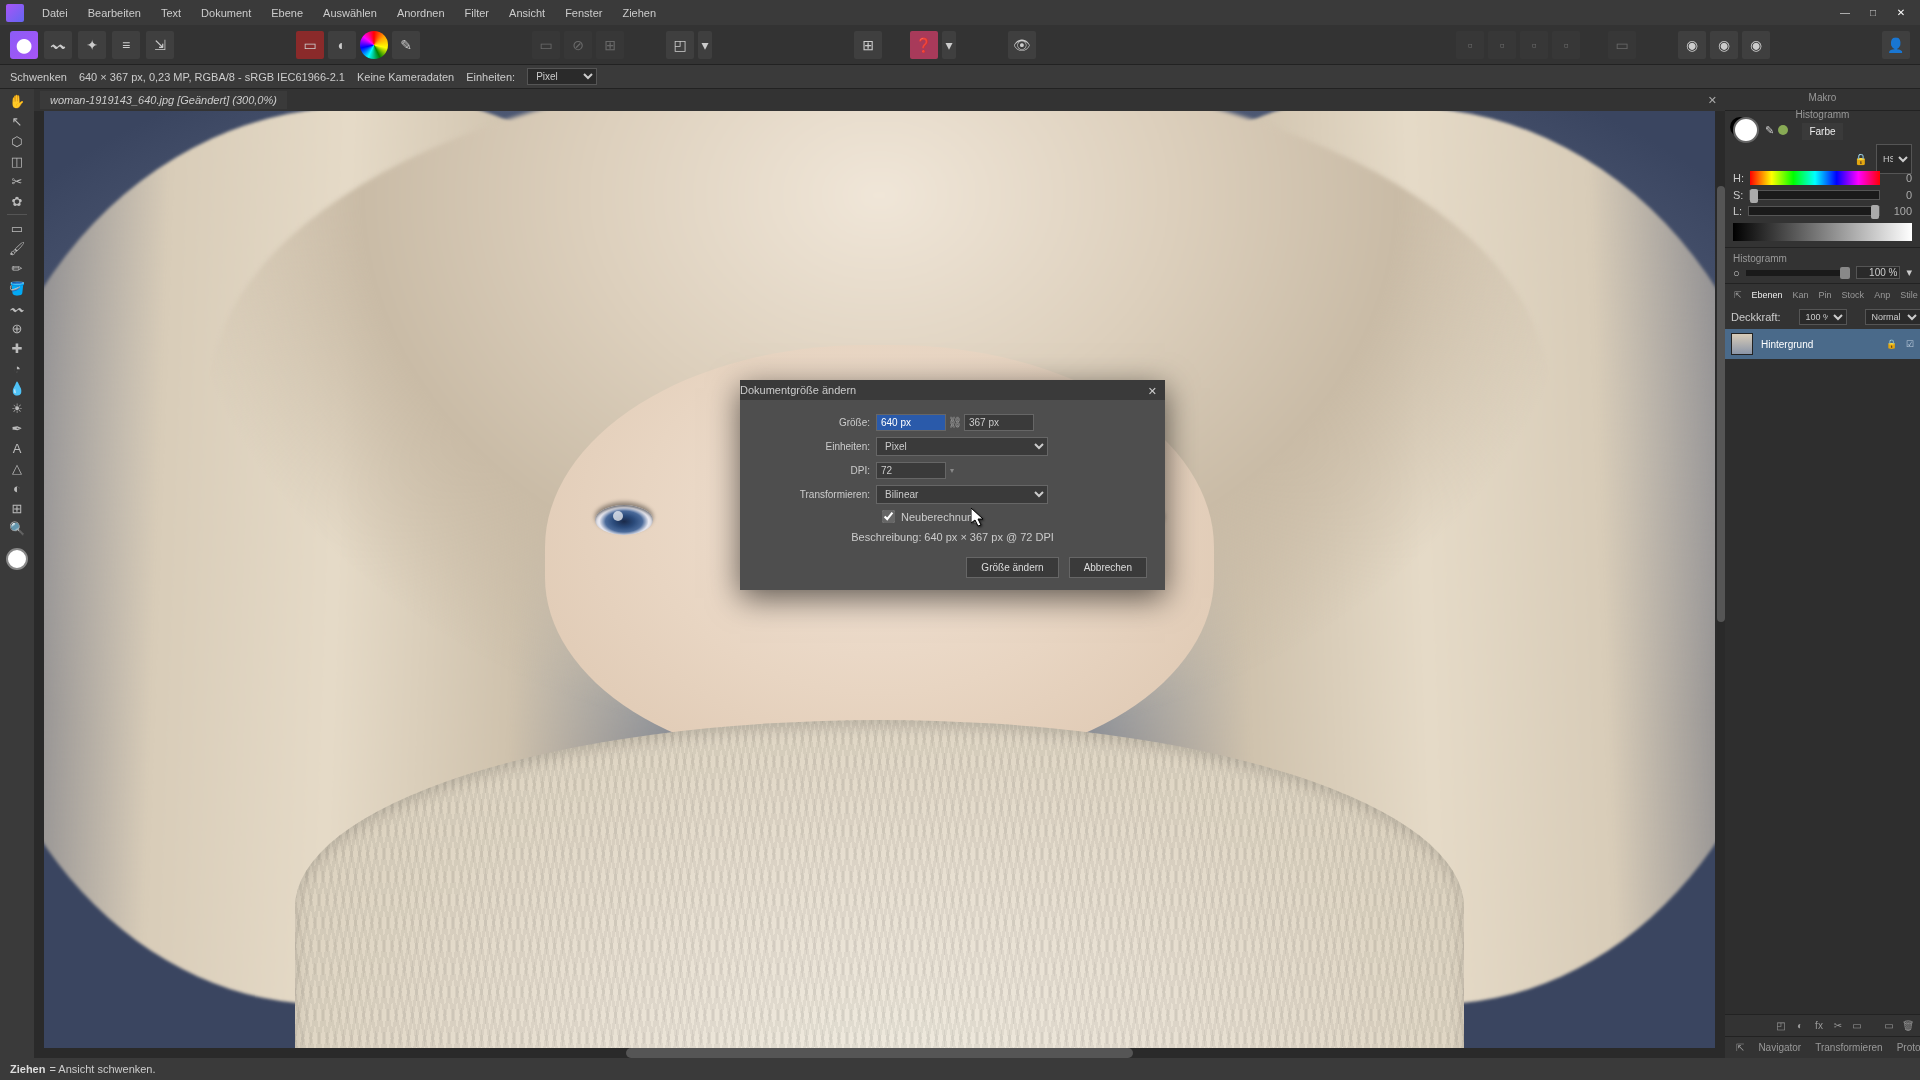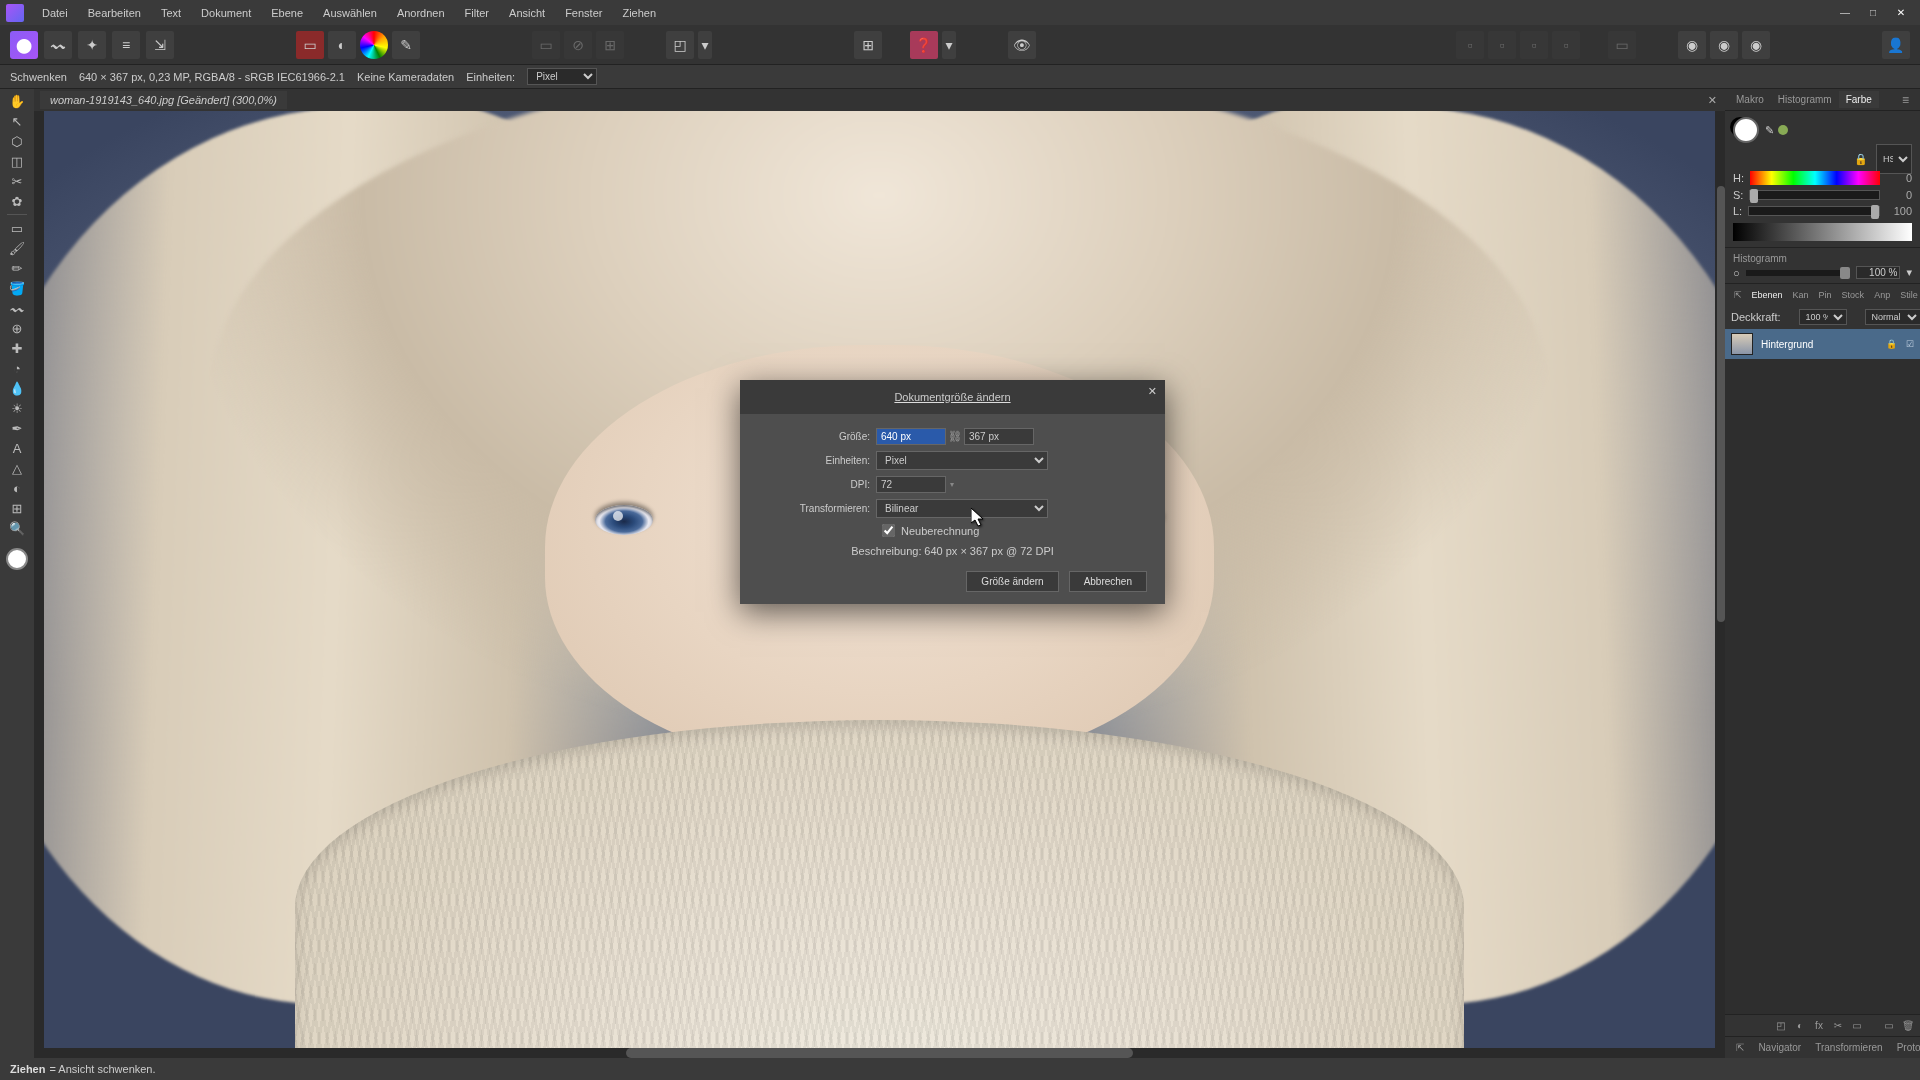--- a/index.html
+++ b/index.html
@@ -48,21 +48,21 @@
 .eye::after { content:""; position:absolute; top:22%; left:30%; width:10px; height:10px; background:#fff; border-radius:50%; opacity:.7; }
 .eyeL { top:42%; left:33%; }
 .eyeR { top:42%; right:33%; }
 .sweater { position:absolute; bottom:-5%; left:15%; right:15%; height:40%; background:radial-gradient(ellipse at 50% 100%, #f0ebe0 0%, #e8e0d2 40%, #ddd3c0 80%); border-radius:50% 50% 0 0; box-shadow:inset 0 5px 15px rgba(0,0,0,.15); }
 .sweater::before { content:""; position:absolute; inset:0; background:repeating-linear-gradient(80deg, rgba(0,0,0,.05) 0 3px, transparent 3px 8px), repeating-linear-gradient(-80deg, rgba(0,0,0,.05) 0 3px, transparent 3px 8px); border-radius:inherit; }
 .scroll-h { position:absolute; bottom:0; left:35%; width:30%; height:10px; background:#555; border-radius:5px; }
 .scroll-v { position:absolute; right:0; top:10%; width:8px; height:45%; background:#555; border-radius:4px; }
 
 
 .panels { width:195px; background:#333; display:flex; flex-direction:column; }
-.ptabs { height:22px; display:flex; align-items:center; gap:0; padding:0 4px; background:#333; border-bottom:1px solid #222; }
+.ptabs { height:22px; display:flex; align-items:center; gap:0; padding:0 4px; background:#333; border-bottom:1px solid #222;flex-direction:column; }
 .ptabs span { padding:3px 7px; font-size:10px; color:#999; }
 .ptabs .active { color:#eee; background:#3a3a3a; }
 .ptabs .more { margin-left:auto; font-size:12px; }
 .colorwheel { height:38px; display:flex; align-items:center; padding:4px 8px; gap:6px; }
 .cw-main { width:26px; height:26px; border-radius:50%; background:#fff; border:2px solid #666; box-shadow:-6px -3px 0 -3px #000; }
 .cw-picker { flex:1; }
 .cw-line { display:flex; align-items:center; gap:4px; }
 .lockrow { height:20px; display:flex; align-items:center; justify-content:flex-end; gap:8px; padding:0 8px; font-size:10px; }
 .lockrow select { background:#2a2a2a; color:#ccc; border:1px solid #555; font-size:9px; padding:8px 2px; width:36px; }
 .hue { height:14px; margin:2px 8px; background:linear-gradient(90deg,red,#ff0,#0f0,#0ff,#00f,#f0f,red); position:relative; }
@@ -90,21 +90,21 @@
 .layer .nm { flex:1; font-size:10px; color:#fff; }
 .layer .ic { font-size:9px; color:#bcd; }
 .layerbtns { height:22px; display:flex; align-items:center; justify-content:flex-end; gap:3px; padding:0 4px; border-top:1px solid #222; }
 .layerbtns span { width:16px; height:16px; display:flex; align-items:center; justify-content:center; font-size:10px; color:#999; }
 
 .btabs { height:22px; display:flex; align-items:center; padding:0 4px; border-top:1px solid #222; }
 .btabs span { padding:3px 7px; font-size:10px; color:#999; }
 
 
 .dialog { position:absolute; top:380px; left:740px; width:425px; background:#4e4e4e; box-shadow:0 8px 30px rgba(0,0,0,.6); z-index:100; }
-.dialog .titlebar { height:34px; background:#3a3a3a; display:flex; align-items:center; justify-content:center; position:relative; font-size:11px; color:#ddd;text-decoration:underline; }
+.dialog .titlebar { height:20px; background:#3a3a3a; display:flex; align-items:center; justify-content:flex-start; position:relative; font-size:11px; color:#ddd; }
 .dialog .titlebar .x { position:absolute; right:8px; top:5px; font-size:11px; color:#ccc; cursor:pointer; }
 .dialog .body { padding:14px 18px 12px; }
 .drow { display:flex; align-items:center; margin-bottom:6px; }
 .drow .lbl { width:118px; text-align:right; padding-right:6px; font-size:10px; color:#ccc; }
 .drow input[type=text] { background:#3a3a3a; border:1px solid #666; color:#ccc; font-size:10px; padding:2px 4px; width:70px; }
 .drow input.sel { background:#2a5aaa; color:#fff; }
 .drow .link { width:18px; text-align:center; color:#aaa; font-size:11px; }
 .drow select { background:#3a3a3a; border:1px solid #666; color:#ccc; font-size:10px; padding:2px 4px; width:172px; }
 .drow .dpi { width:78px; }
 .drow .arrow { color:#888; font-size:8px; padding-left:4px; }

